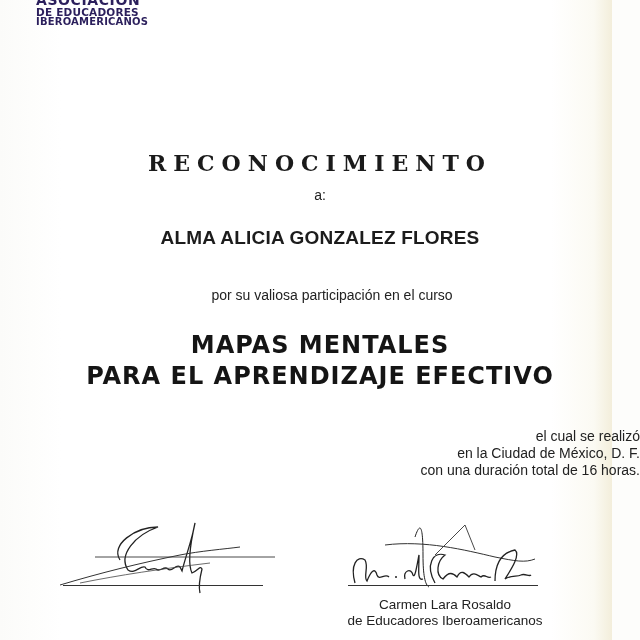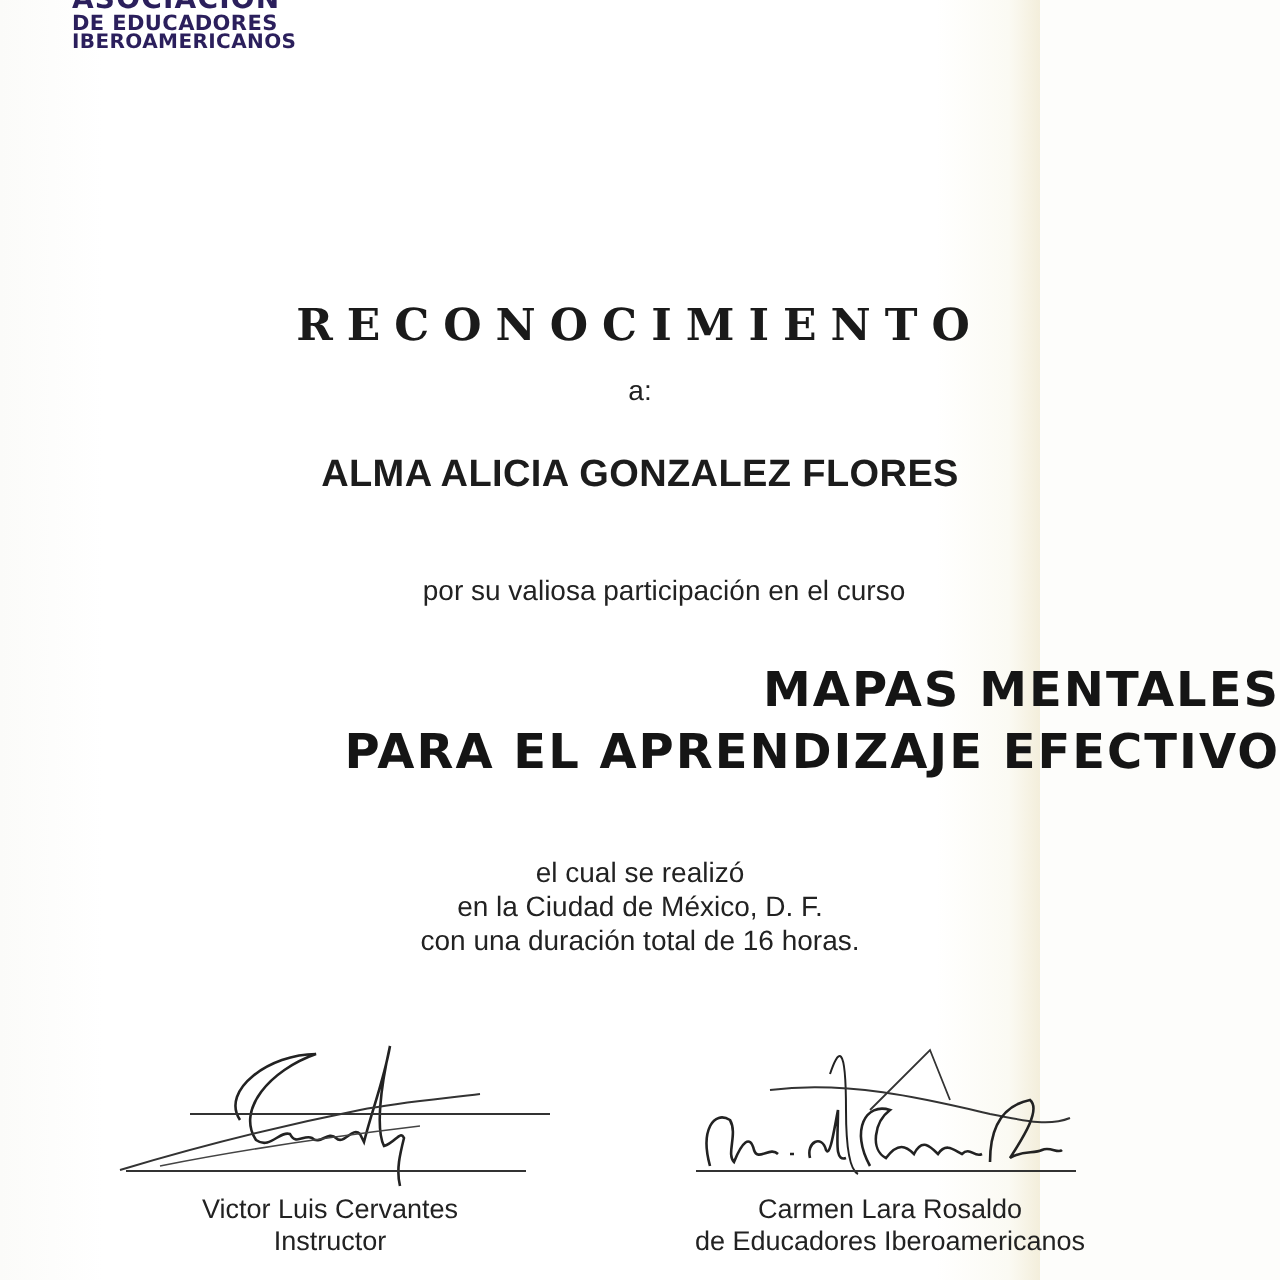--- a/index.html
+++ b/index.html
@@ -4,21 +4,21 @@
   <style>
     html, body { margin: 0; padding: 0; }
     body {
       width: 640px; height: 640px; overflow: hidden;
       background: #fdfdfb;
       position: relative;
       font-family: "Liberation Sans", sans-serif;
       color: #1a1a1a;
     }
     .page {
-      position: absolute; left: 0; top: 0; width: 520px; height: 640px;
+      position: absolute; left: 0; top: 0; width: 612px; height: 640px;
       background: linear-gradient(90deg, #fbfbf9 0%, #ffffff 10%, #ffffff 90%, #fbfaf3 97%, #f3eedb 100%);
       text-decoration: underline;
     }
     .logo {
       position: absolute; left: 36px; top: -6px;
       font-family: "DejaVu Sans", sans-serif;
       font-weight: bold;
       color: #2b1f5c;
       line-height: 10px;
       font-size: 10.5px;
@@ -34,23 +34,22 @@
       top: 150px; font-family: "DejaVu Serif", serif; font-weight: bold;
       font-size: 22px; letter-spacing: 7px; color: #1a1a1a;
     }
     .a-label { top: 187px; font-size: 14px; color: #222; }
     .recipient { top: 227px; font-size: 19px; font-weight: bold; color: #1c1c1c; letter-spacing: 0.2px; }
     .participation { top: 287px; font-size: 14px; color: #222; margin-left: 12px; }
     .course {
       top: 330px; font-family: "DejaVu Sans", sans-serif; font-weight: bold;
       font-size: 24px; line-height: 31px; letter-spacing: 1px; color: #151515;
       text-transform: uppercase;
-      text-align: right;
     }
-    .details { top: 428px; font-size: 14px; line-height: 17px; color: #222; }
+    .details { top: 428px; font-size: 14px; line-height: 17px; color: #222; text-align: right; }
     .sig-block { position: absolute; text-align: center; font-size: 13.5px; line-height: 16px; color: #222; }
     .sig-left { left: 60px; width: 210px; top: 597px; }
     .sig-right { left: 330px; width: 230px; top: 597px; }
     .sig-line { position: absolute; height: 1px; background: #333; }
     .sig-svg { position: absolute; overflow: visible; }
   </style>
 </head>
 <body>
 
 <div class="page">
@@ -92,23 +91,19 @@
   <svg class="sig-svg" style="left:345px; top:515px;" width="200" height="80" viewBox="0 0 200 80">
     <path d="M10 68 C 5 50, 12 40, 20 45 C 24 52, 18 62, 22 66 C 26 56, 30 52, 32 60 C 34 66, 40 58, 44 62 M50 62 L52 62 M60 64 C 58 56, 66 52, 68 60 C 70 64, 72 50, 74 40 C 74 55, 72 66, 78 64" fill="none" stroke="#222" stroke-width="1.3"></path>
     <path d="M90 68 C 80 50, 88 36, 100 40 C 92 46, 90 60, 98 64 C 104 56, 108 58, 112 62 C 116 54, 120 58, 124 62 C 128 56, 132 60, 136 62 C 140 58, 142 64, 146 62" fill="none" stroke="#222" stroke-width="1.3"></path>
     <path d="M70 22 C 74 10, 78 5, 78 40 C 78 60, 80 70, 84 72" fill="none" stroke="#222" stroke-width="1"></path>
     <path d="M40 30 C 80 25, 120 35, 150 42 C 170 46, 180 48, 190 44" fill="none" stroke="#333" stroke-width="1"></path>
     <path d="M150 66 C 150 50, 155 38, 170 35 C 176 40, 165 56, 160 64 C 166 60, 172 62, 176 60 C 180 58, 184 62, 186 60" fill="none" stroke="#222" stroke-width="1.3"></path>
     <path d="M90 40 L 120 10 L 130 35" fill="none" stroke="#333" stroke-width="0.9"></path>
   </svg>
   <div class="sig-line" style="left:348px; top:585px; width:190px;"></div>
 
-  <div class="sig-block sig-left">
-    <div>Victor Luis Cervantes</div>
-    <div>Instructor</div>
-  </div>
 
   <div class="sig-block sig-right">
     <div>Carmen Lara Rosaldo</div>
     <div>de Educadores Iberoamericanos</div>
   </div>
 
 </div>
 
 </body></html>

